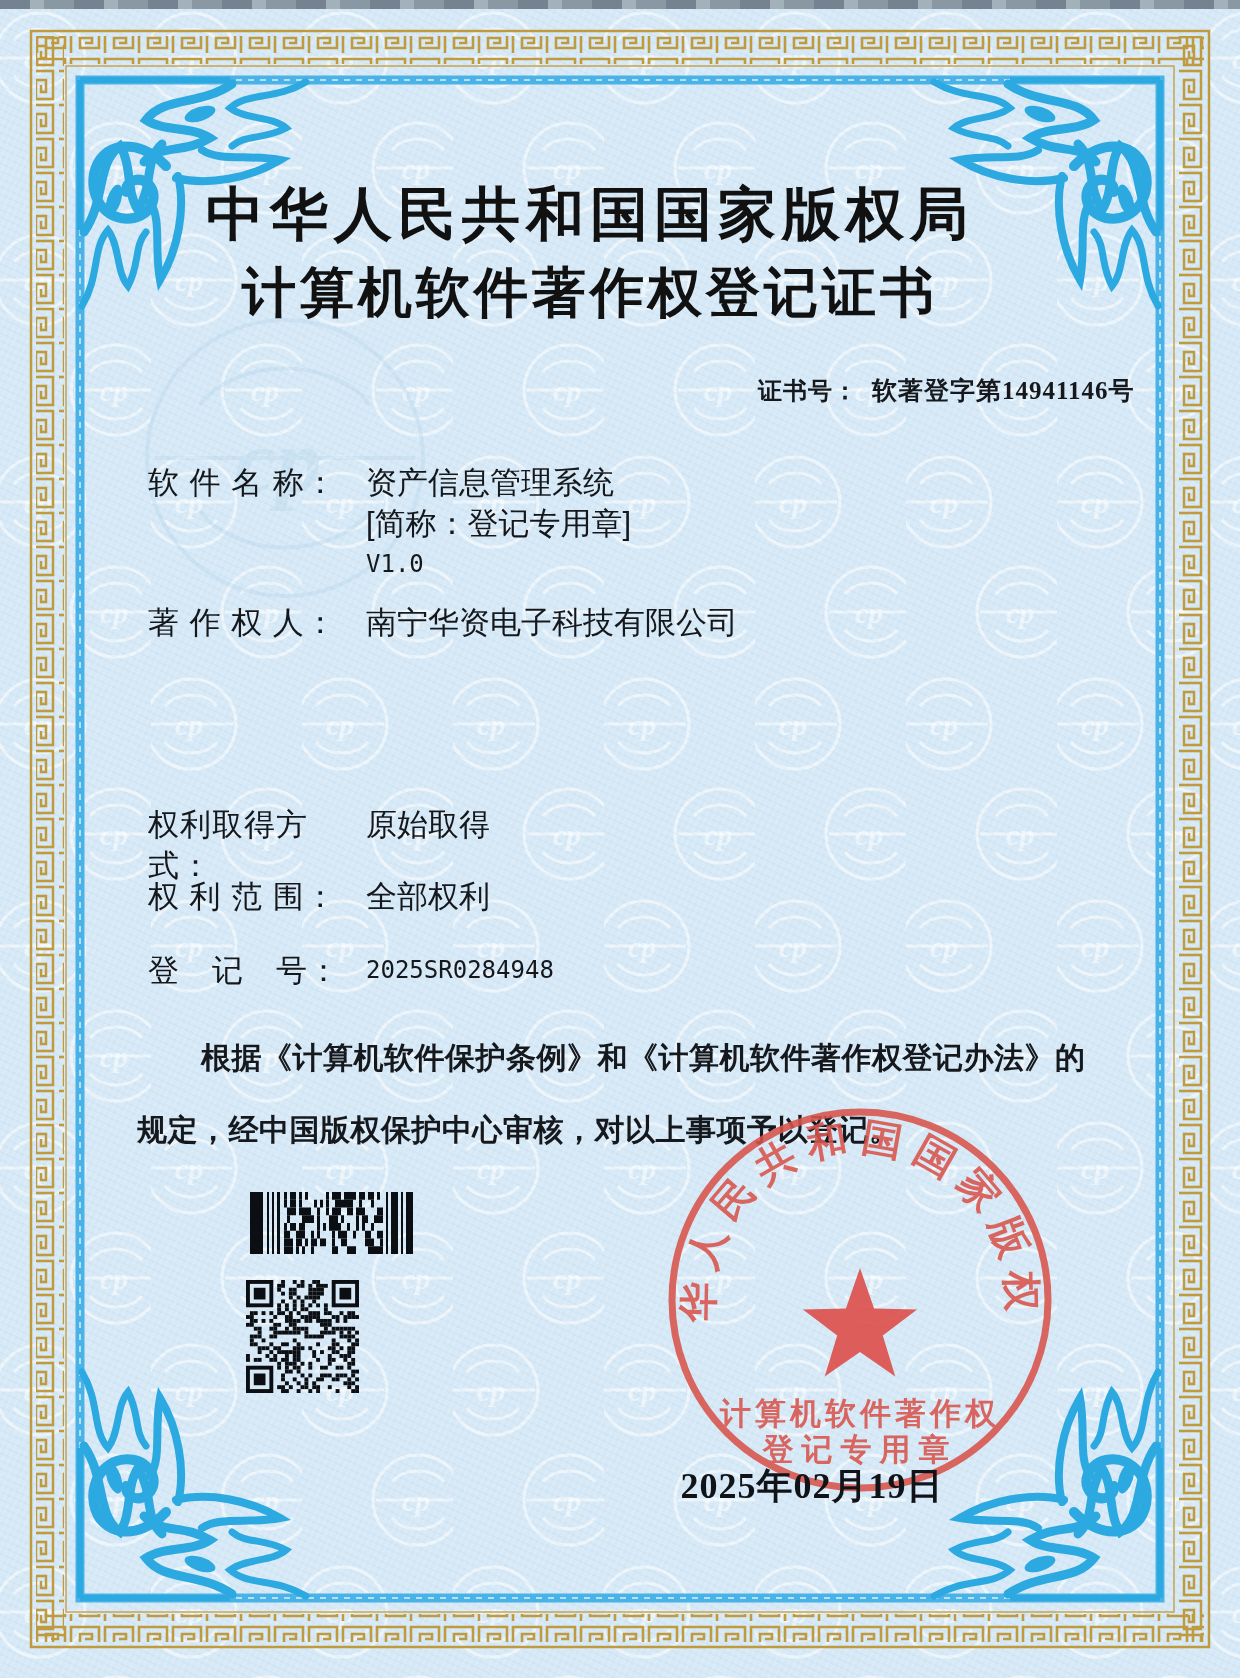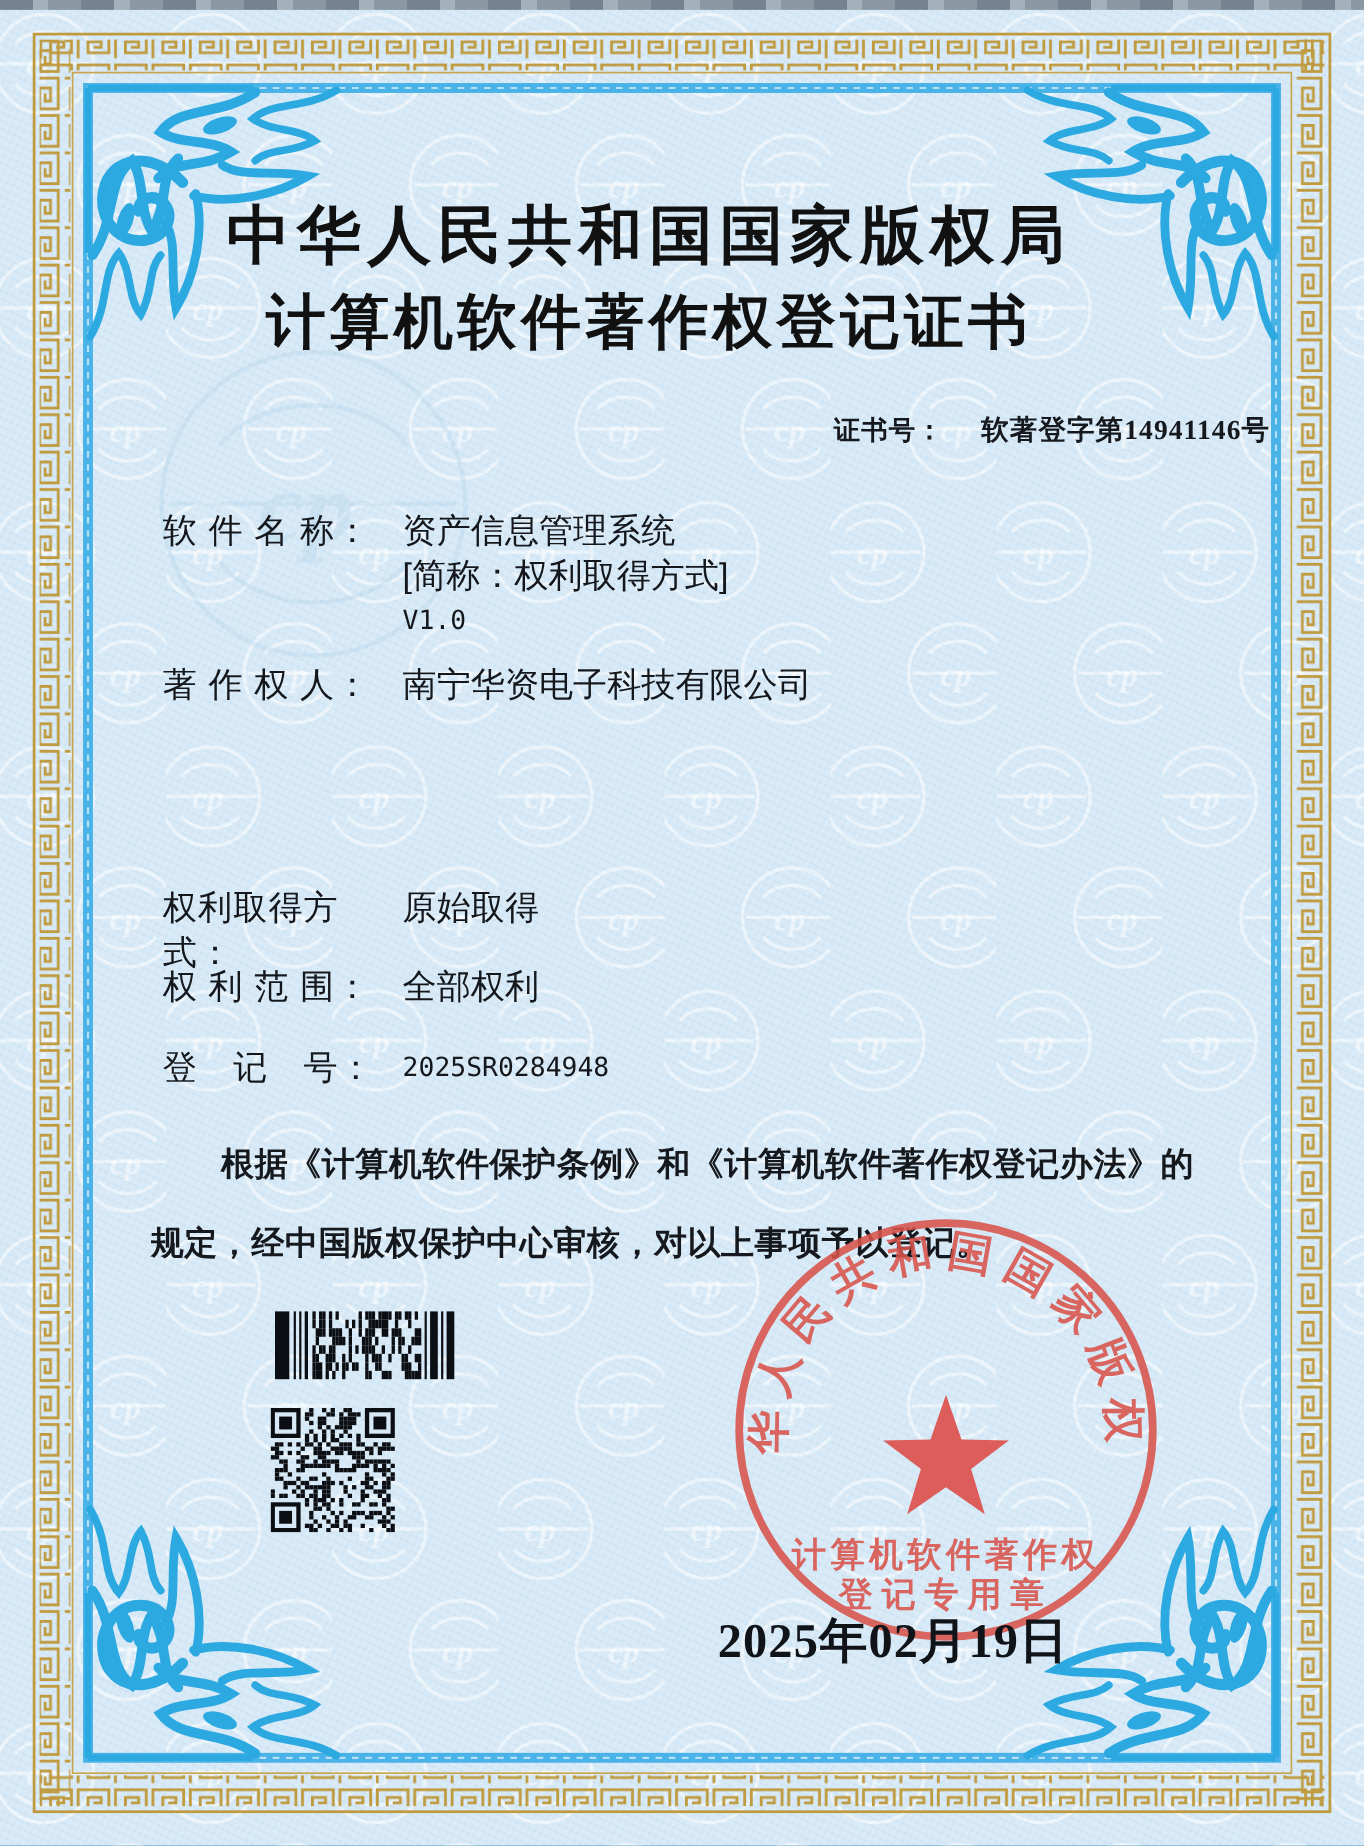--- a/index.html
+++ b/index.html
@@ -19,35 +19,35 @@
       repeating-linear-gradient(25deg,rgba(120,180,220,.07) 0 2px,rgba(255,255,255,0) 2px 7px);}
 
   .title{position:absolute;left:0;top:186px;width:1240px;text-align:center;
     transform:translateX(-30px);color:#111;
     font-family:"Liberation Serif","DejaVu Serif",serif;font-weight:bold;}
   .title .t1{font-size:58px;letter-spacing:6px;line-height:1;}
   .title .t2{font-size:54px;letter-spacing:4px;line-height:1;margin-top:22px;}
 
   .certno{position:absolute;left:758px;top:374px;display:flex;gap:14px;
     font-size:24px;font-weight:bold;color:#15181c;letter-spacing:1px;align-items:flex-end;}
-  .certno .val{font-family:"Liberation Serif","DejaVu Serif",serif;font-size:25px;margin-left:20px;}
+  .certno .val{font-family:"Liberation Serif","DejaVu Serif",serif;font-size:25px;}
 
   .field{position:absolute;left:148px;display:flex;align-items:flex-start;
     color:#14171b;font-weight:normal;font-size:31px;line-height:41px;}
   .field .lbl{width:218px;flex:0 0 218px;letter-spacing:1px;}
   .field .vals{padding-left:0;}
   .mono{font-family:"DejaVu Sans Mono","Liberation Mono",monospace;font-size:24px;}
 
   .statement{position:absolute;left:137px;width:940px;color:#15181c;
     font-weight:bold;font-size:30px;white-space:nowrap;letter-spacing:.5px;}
   .statement.l1{text-indent:64px;}
 
   .date{position:absolute;left:600px;top:1462px;width:424px;text-align:center;
     font-family:"Liberation Serif","DejaVu Serif",serif;
-    font-size:44px;font-weight:bold;color:#101318;letter-spacing:1px;}
+    font-size:36px;font-weight:bold;color:#101318;letter-spacing:1px;}
 
   .barcode{position:absolute;left:250px;top:1192px;}
   .qrcode{position:absolute;left:246px;top:1280px;}
   .seal{position:absolute;left:660px;top:1100px;opacity:.88;}
 </style>
 </head>
 <body>
 
 <div class="page">
 
@@ -125,21 +125,21 @@
 
   <div class="certno">
     <span class="lbl">证书号：</span>
     <span class="val">软著登字第14941146号</span>
   </div>
 
   <div class="field" style="top:462px">
     <span class="lbl">软 件 名 称：</span>
     <span class="vals">
       <div>资产信息管理系统</div>
-      <div>[简称：权利取得方式]</div>
+      <div>[简称：登记专用章]</div>
       <div class="mono">V1.0</div>
     </span>
   </div>
 
   <div class="field" style="top:602px">
     <span class="lbl">著 作 权 人：</span>
     <span class="vals">
       <div>南宁华资电子科技有限公司</div>
     </span>
   </div>

